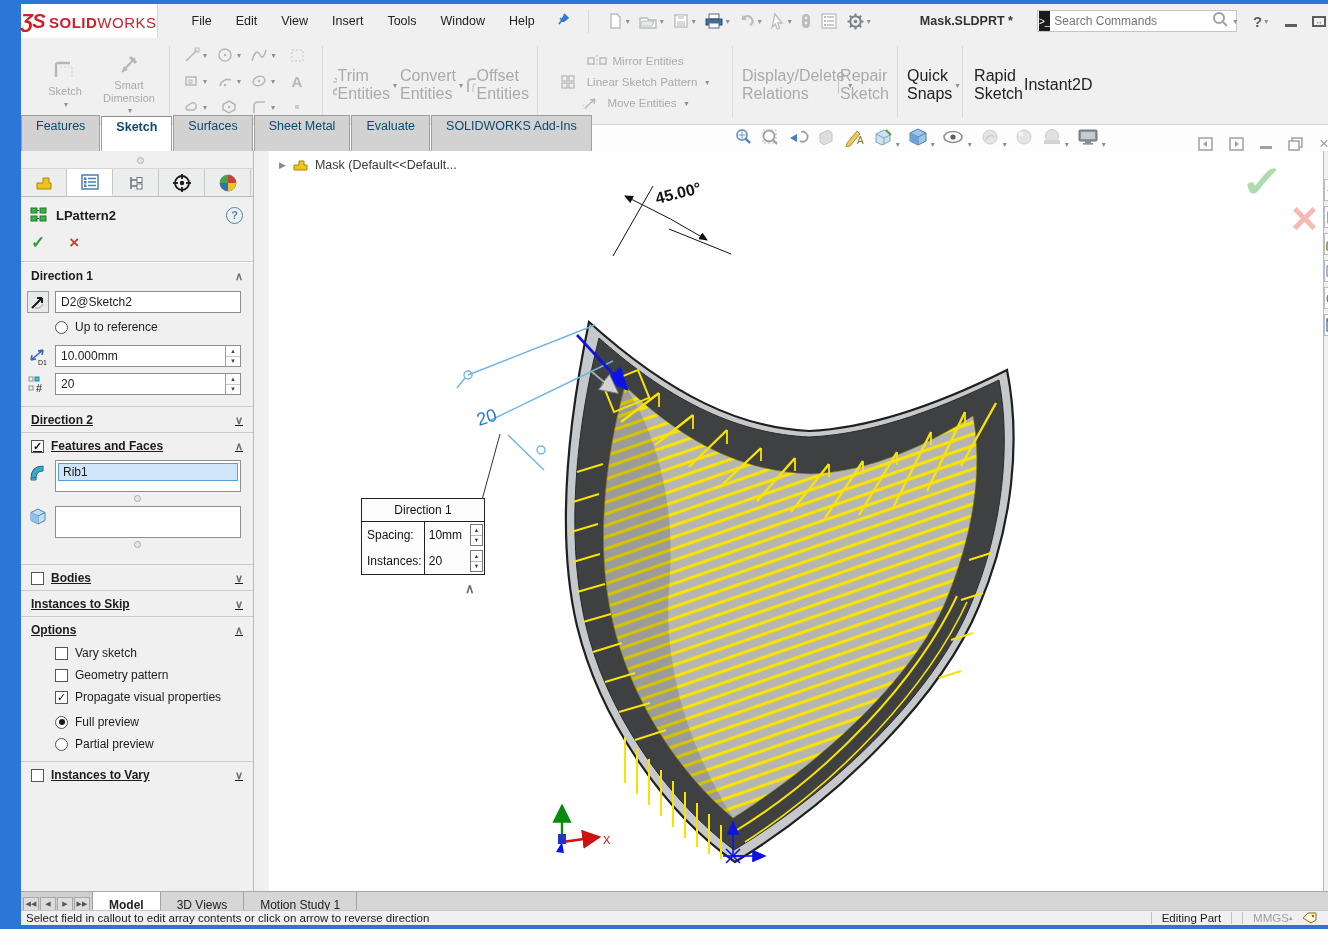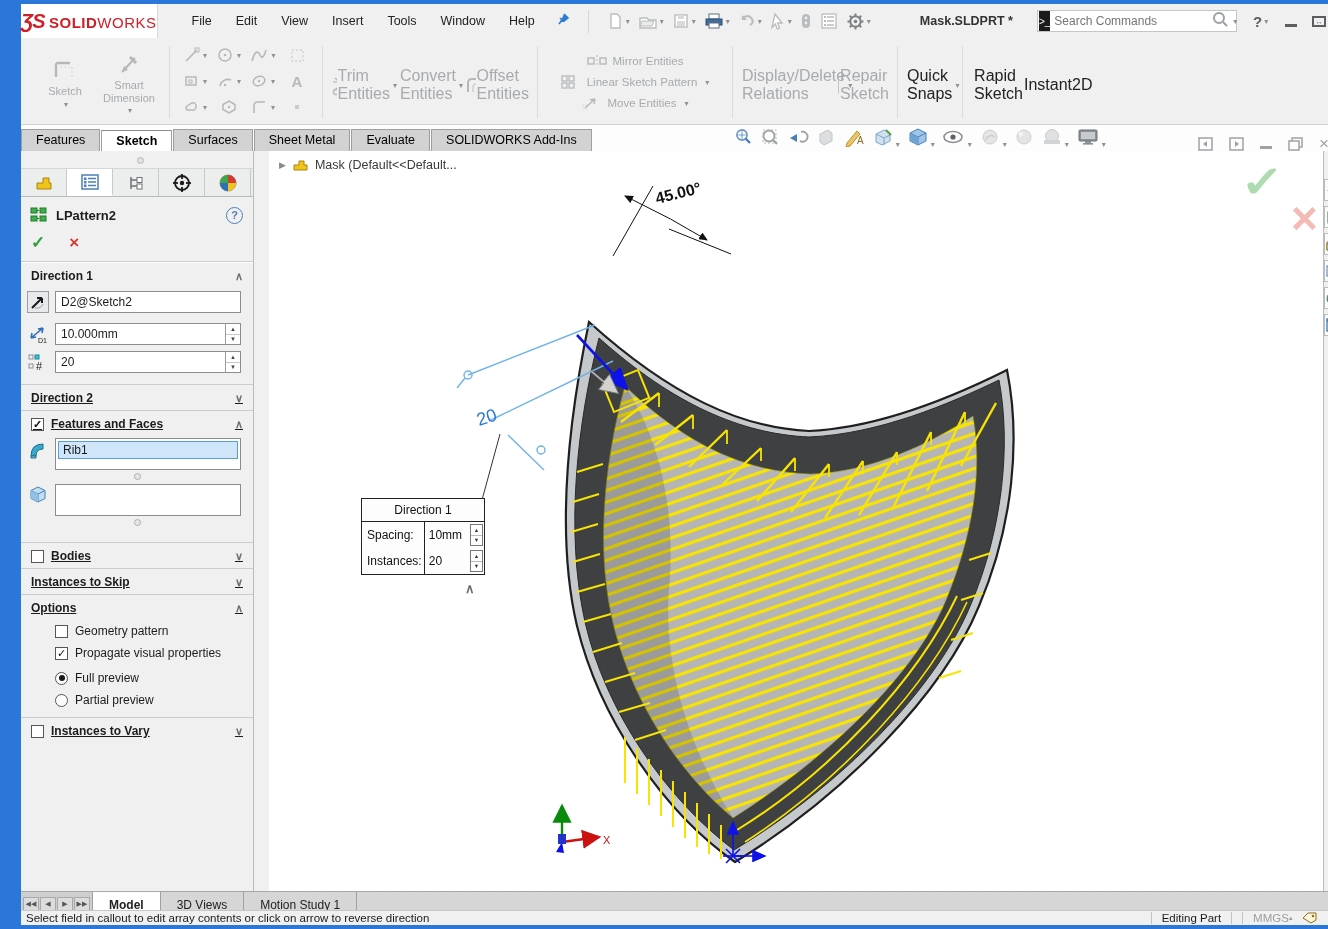--- a/index.html
+++ b/index.html
@@ -42,21 +42,21 @@
   .enabled-lbl { color:#222; }
   .sgrid { display:grid; grid-template-columns:repeat(4,34px); grid-template-rows:repeat(3,26px); align-items:center; }
   .scell { display:flex; align-items:center; justify-content:center; gap:1px; }
   .midbtn { display:flex; flex-direction:row; align-items:center; gap:1px; width:66px; padding-top:6px; }
   .rowbtns { display:flex; flex-direction:column; justify-content:center; gap:7px; width:190px; }
   .rowbtn { display:flex; align-items:center; gap:6px; font-size:11.5px; }
   .rowbtn .flex { flex:1; }
 
   
   #cmdtabs { position:absolute; left:0; top:121px; width:100%; height:26px; display:flex; align-items:flex-end; background:#fdfdfd; }
-  .ctab { font-size:12.5px; color:#000000; background:#d2d2d2; border:1px solid #9d9fa1; border-bottom:none; padding:3px 14px 4px 14px; margin-right:1px; }
+  .ctab { font-size:12.5px; color:#0c4a6e; background:#d2d2d2; border:1px solid #9d9fa1; border-bottom:none; padding:3px 14px 18px 14px; margin-right:1px; }
   .ctab.active { background:#ffffff; font-weight:bold; position:relative; top:1px; border-top:1px solid #8a8c8e; }
   #hud { display:flex; align-items:center; gap:7px; margin-left:140px; }
   #docwin { margin-left:auto; display:flex; align-items:center; gap:16px; margin-right:14px; color:#9ea2a4; }
 
   
   #main { position:absolute; left:0; top:147px; width:100%; height:740px; }
 
   
   #pm { position:absolute; left:0; top:0; width:233px; height:740px; background:#f0f0f1; border-right:1px solid #b9bcbe; font-size:12px; color:#1c1c1c; }
   #pm-grab { height:18px; border-bottom:1px solid #d4d6d8; position:relative; }
@@ -624,20 +624,24 @@
       <div class="field-row">
         <svg width="22" height="22">
             <rect x="0.5" y="0.5" width="21" height="21" fill="#e8e9ea" stroke="#9a9ea0"></rect>
             <path d="M5 17 L15 7 M15 7 h-5 M15 7 v5" stroke="#1a1a1a" stroke-width="2" fill="none"></path>
             <path d="M8 17 q6 1 8 -4" stroke="#9aa0a3" fill="none"></path>
           </svg>
         <div class="txtfield">
             <span>D2@Sketch2</span>
           </div>
       </div>
+      <div class="radio-row">
+          <span class="radio"></span>
+          <span>Up to reference</span>
+        </div>
       <div class="field-row" style="margin-top:4px;">
         <svg width="22" height="20">
             <path d="M4 14 L16 4 M4 14 l1 -5 M4 14 l5 -1 M16 4 l-5 1 M16 4 l-1 5" stroke="#2f6fb5" stroke-width="1.6" fill="none"></path>
             <text x="11" y="19" font-size="7" fill="#1a1a1a" font-family="Liberation Sans">D1</text>
           </svg>
         <div class="spinfield">
             <span class="val">10.000mm</span>
             <span class="spin">
               <span>▲</span>
               <span>▼</span>
@@ -698,20 +702,24 @@
           <span class="chev">∨</span>
         </div>
       <div class="sec-head sec-div">
           <span>Instances to Skip</span>
           <span class="chev">∨</span>
         </div>
 
       <div class="sec-head sec-div">
           <span>Options</span>
           <span class="chev">∧</span>
+        </div>
+      <div class="check-row">
+          <span class="cb"></span>
+          <span>Vary sketch</span>
         </div>
       <div class="check-row">
           <span class="cb"></span>
           <span>Geometry pattern</span>
         </div>
       <div class="check-row">
           <span class="cb">✓</span>
           <span>Propagate visual properties</span>
         </div>
       <div class="radio-row" style="padding-top:7px;">

